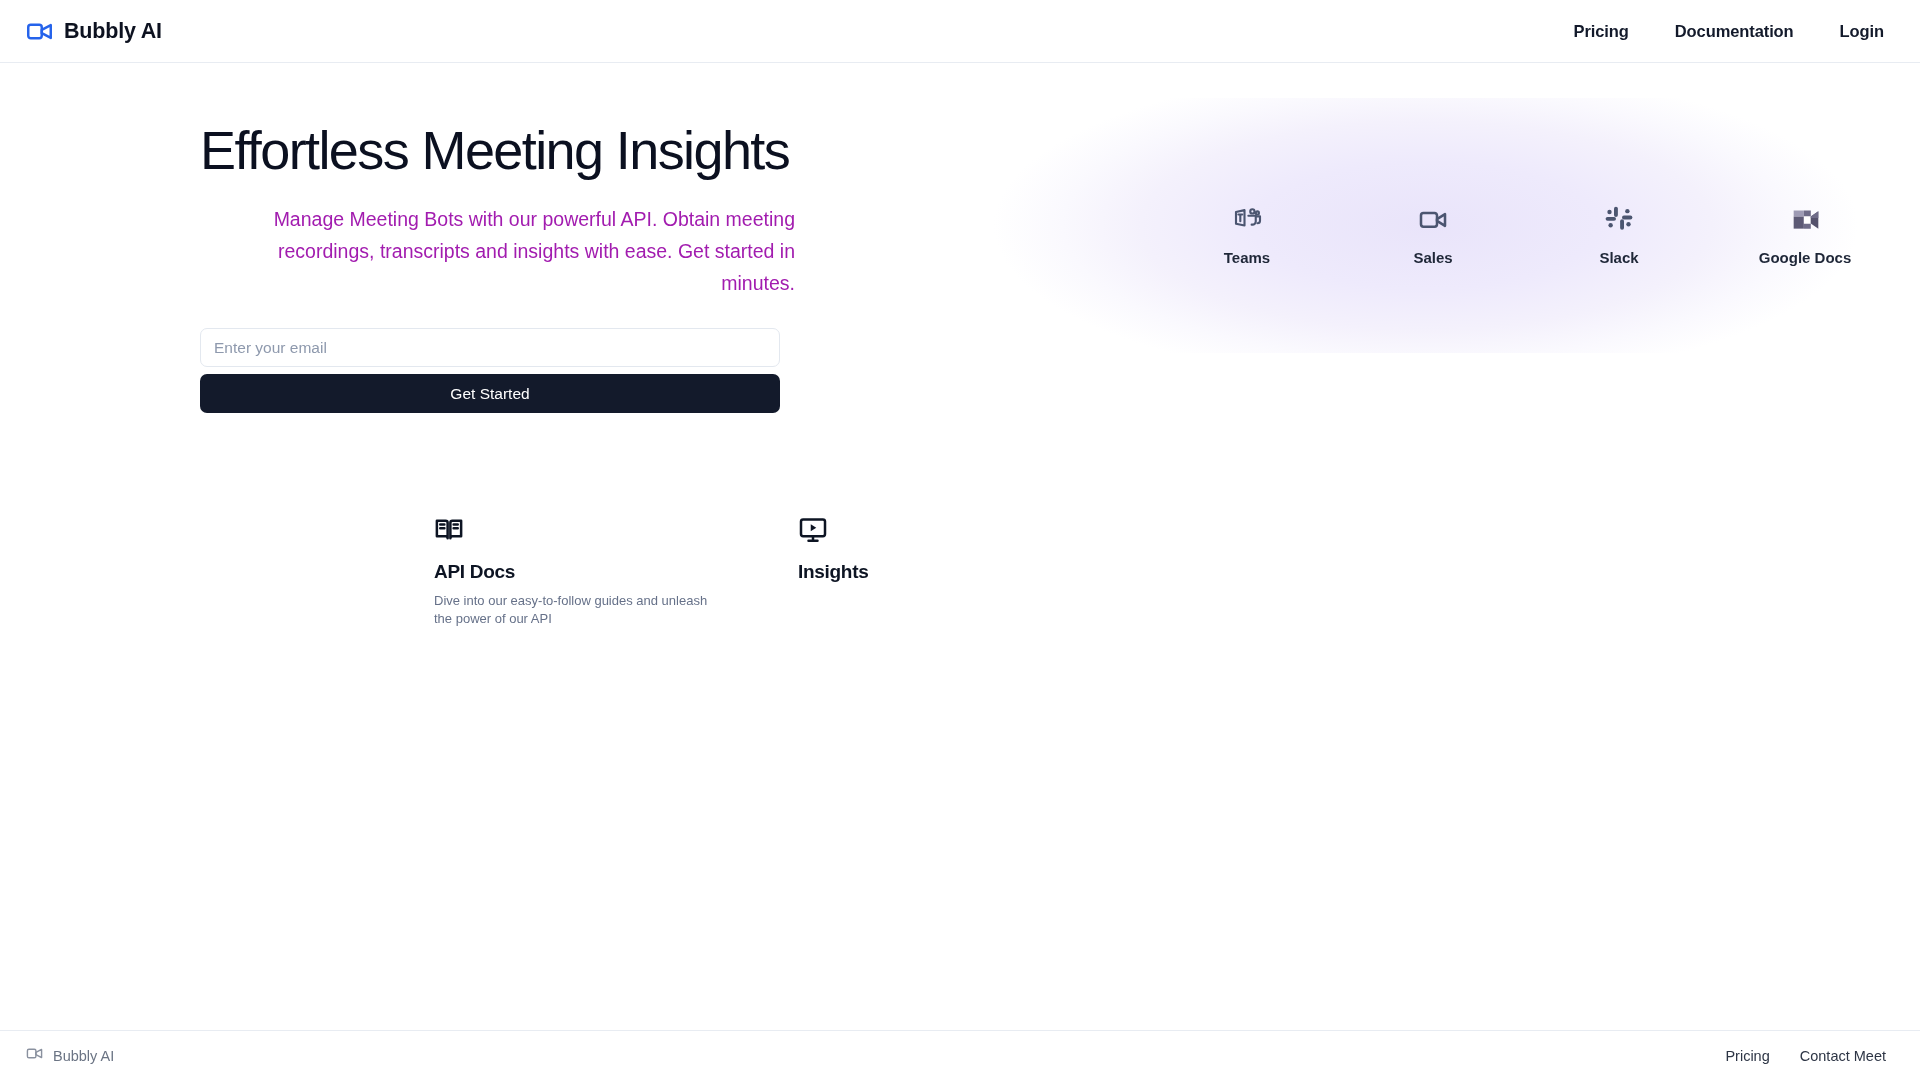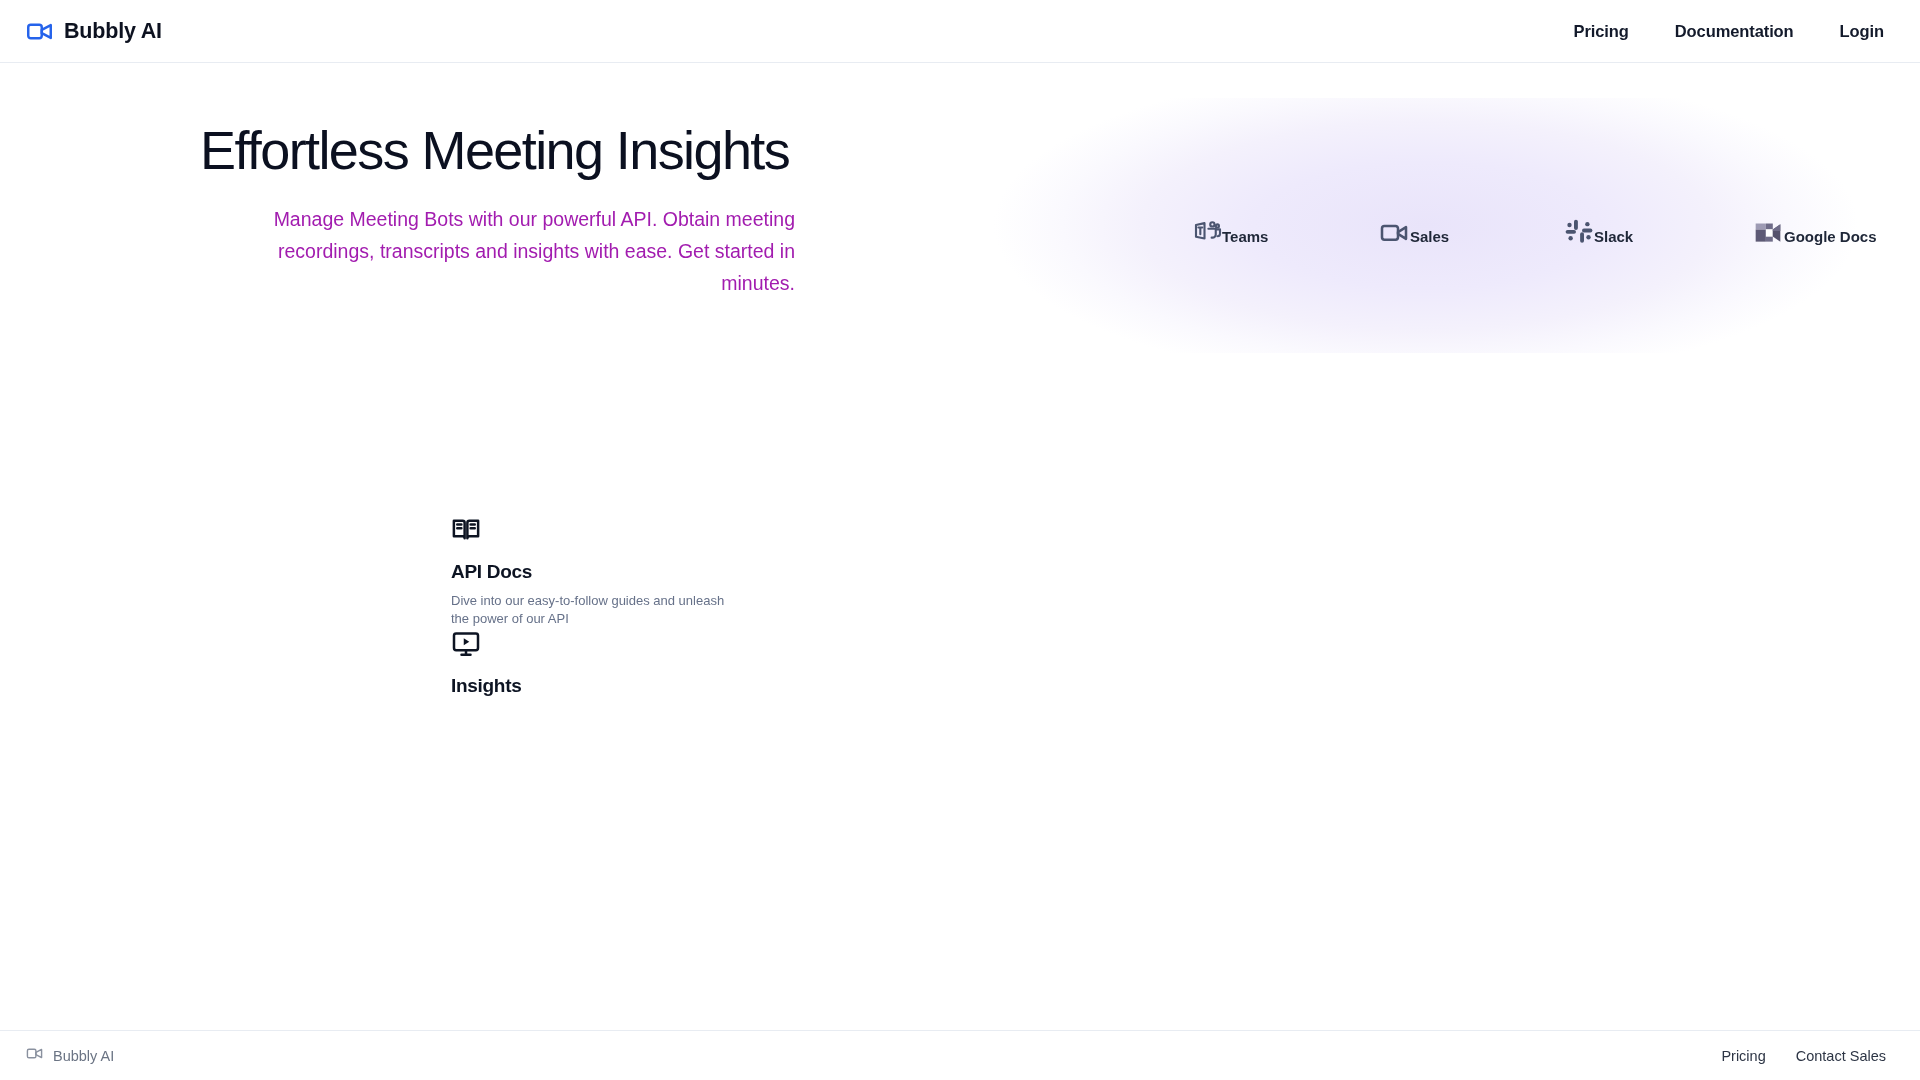--- a/index.html
+++ b/index.html
@@ -135,21 +135,21 @@
     display: flex;
     align-items: center;
     justify-content: center;
     gap: 76px;
     padding-left: 200px;
     padding-top: 14px;
   }
   .integration {
     width: 110px;
     display: flex;
-    flex-direction: row;
+    flex-direction: column;
     align-items: center;
     cursor: pointer;
     text-align: right;
   }
   .integration-icon {
     height: 42px;
     display: flex;
     align-items: center;
     justify-content: center;
   }
@@ -158,24 +158,23 @@
     font-size: 15px;
     font-weight: bold;
     color: #1f2738;
     white-space: nowrap;
   }
 
   
   .features {
     position: absolute;
     top: 515px;
-    left: 451px;
-    display: flex;
-    gap: 0;
-    flex-direction: column;
+    left: 434px;
+    display: flex;
+    gap: 12px;
   }
   .feature {
     width: 352px;
     cursor: pointer;
   }
   .feature-icon { height: 36px; display: flex; align-items: flex-start; }
   .feature-title {
     margin-top: 10px;
     font-size: 19px;
     font-weight: bold;
@@ -237,20 +236,24 @@
     <a class="nav-link">Login</a>
   </div>
 </div>
 
 <div class="hero">
 
   <div class="hero-left">
     <h1 class="hero-title">Effortless Meeting Insights</h1>
     <p class="hero-sub">Manage Meeting Bots with our powerful API. Obtain meeting recordings, transcripts and insights with ease. Get started in minutes.</p>
 
+    <div class="form">
+      <input class="email-input" type="text" placeholder="Enter your email" style="">
+      <button class="cta-button">Get Started</button>
+    </div>
   </div>
 
   <div class="hero-right">
     <div class="blob">
       <div class="integrations">
 
         <div class="integration">
           <span class="integration-icon">
             <svg width="30" height="30" viewBox="0 0 24 24" fill="none" stroke="#4b5570" stroke-width="1.7" stroke-linecap="round" stroke-linejoin="round">
               <path d="M3.2 5.6 L10 4.1 L10 16.4 L3.2 15 Z"></path>
@@ -342,15 +345,15 @@
     <span>
       <svg width="17" height="17" viewBox="0 0 24 24" fill="none" stroke="#8a919f" stroke-width="2" stroke-linecap="round" stroke-linejoin="round">
         <rect x="2" y="6" width="12" height="12" rx="2.2"></rect>
         <path d="M14 10.5 L22 6.3 L22 17.7 L14 13.5 Z"></path>
       </svg>
     </span>
     <span class="footer-brand-name">Bubbly AI</span>
   </div>
   <div class="footer-links">
     <a class="footer-link">Pricing</a>
-    <a class="footer-link">Contact Sales</a>
+    <a class="footer-link">Contact Meet</a>
   </div>
 </div>
 
 </body></html>

